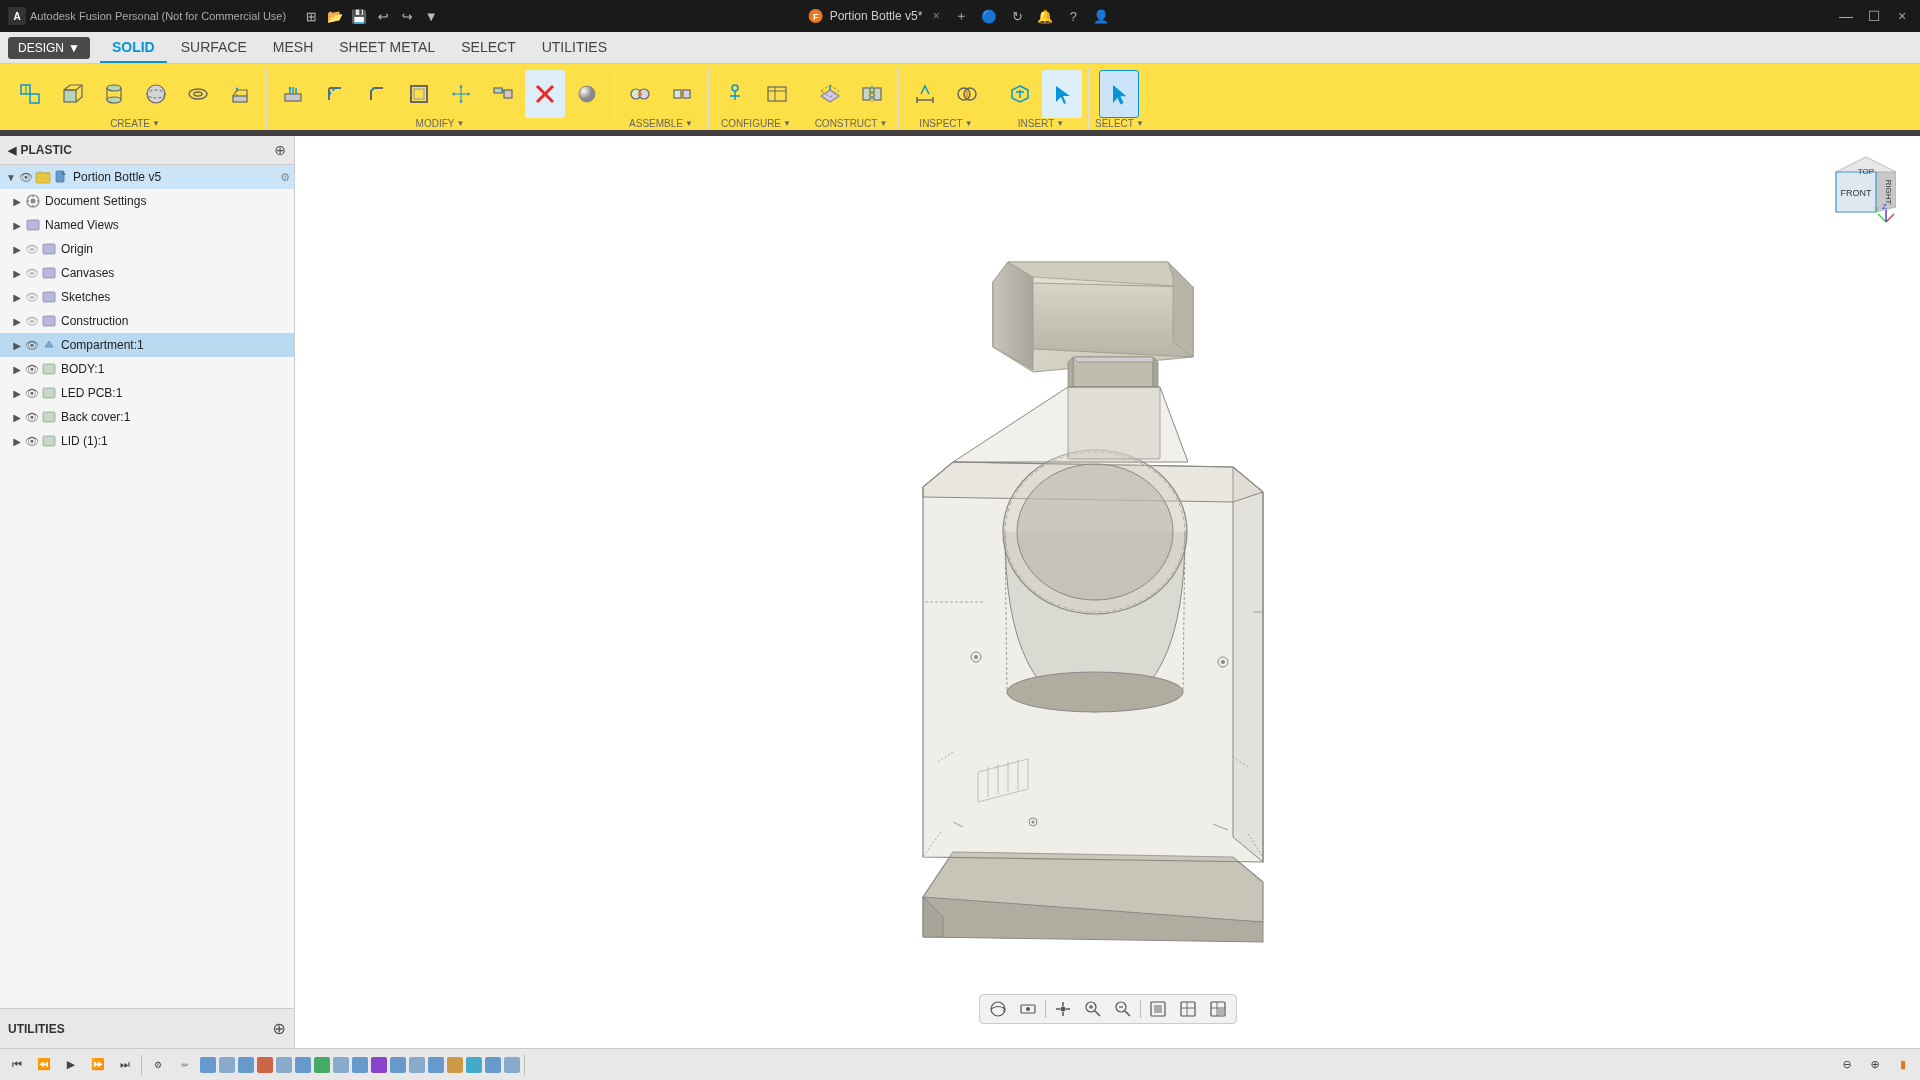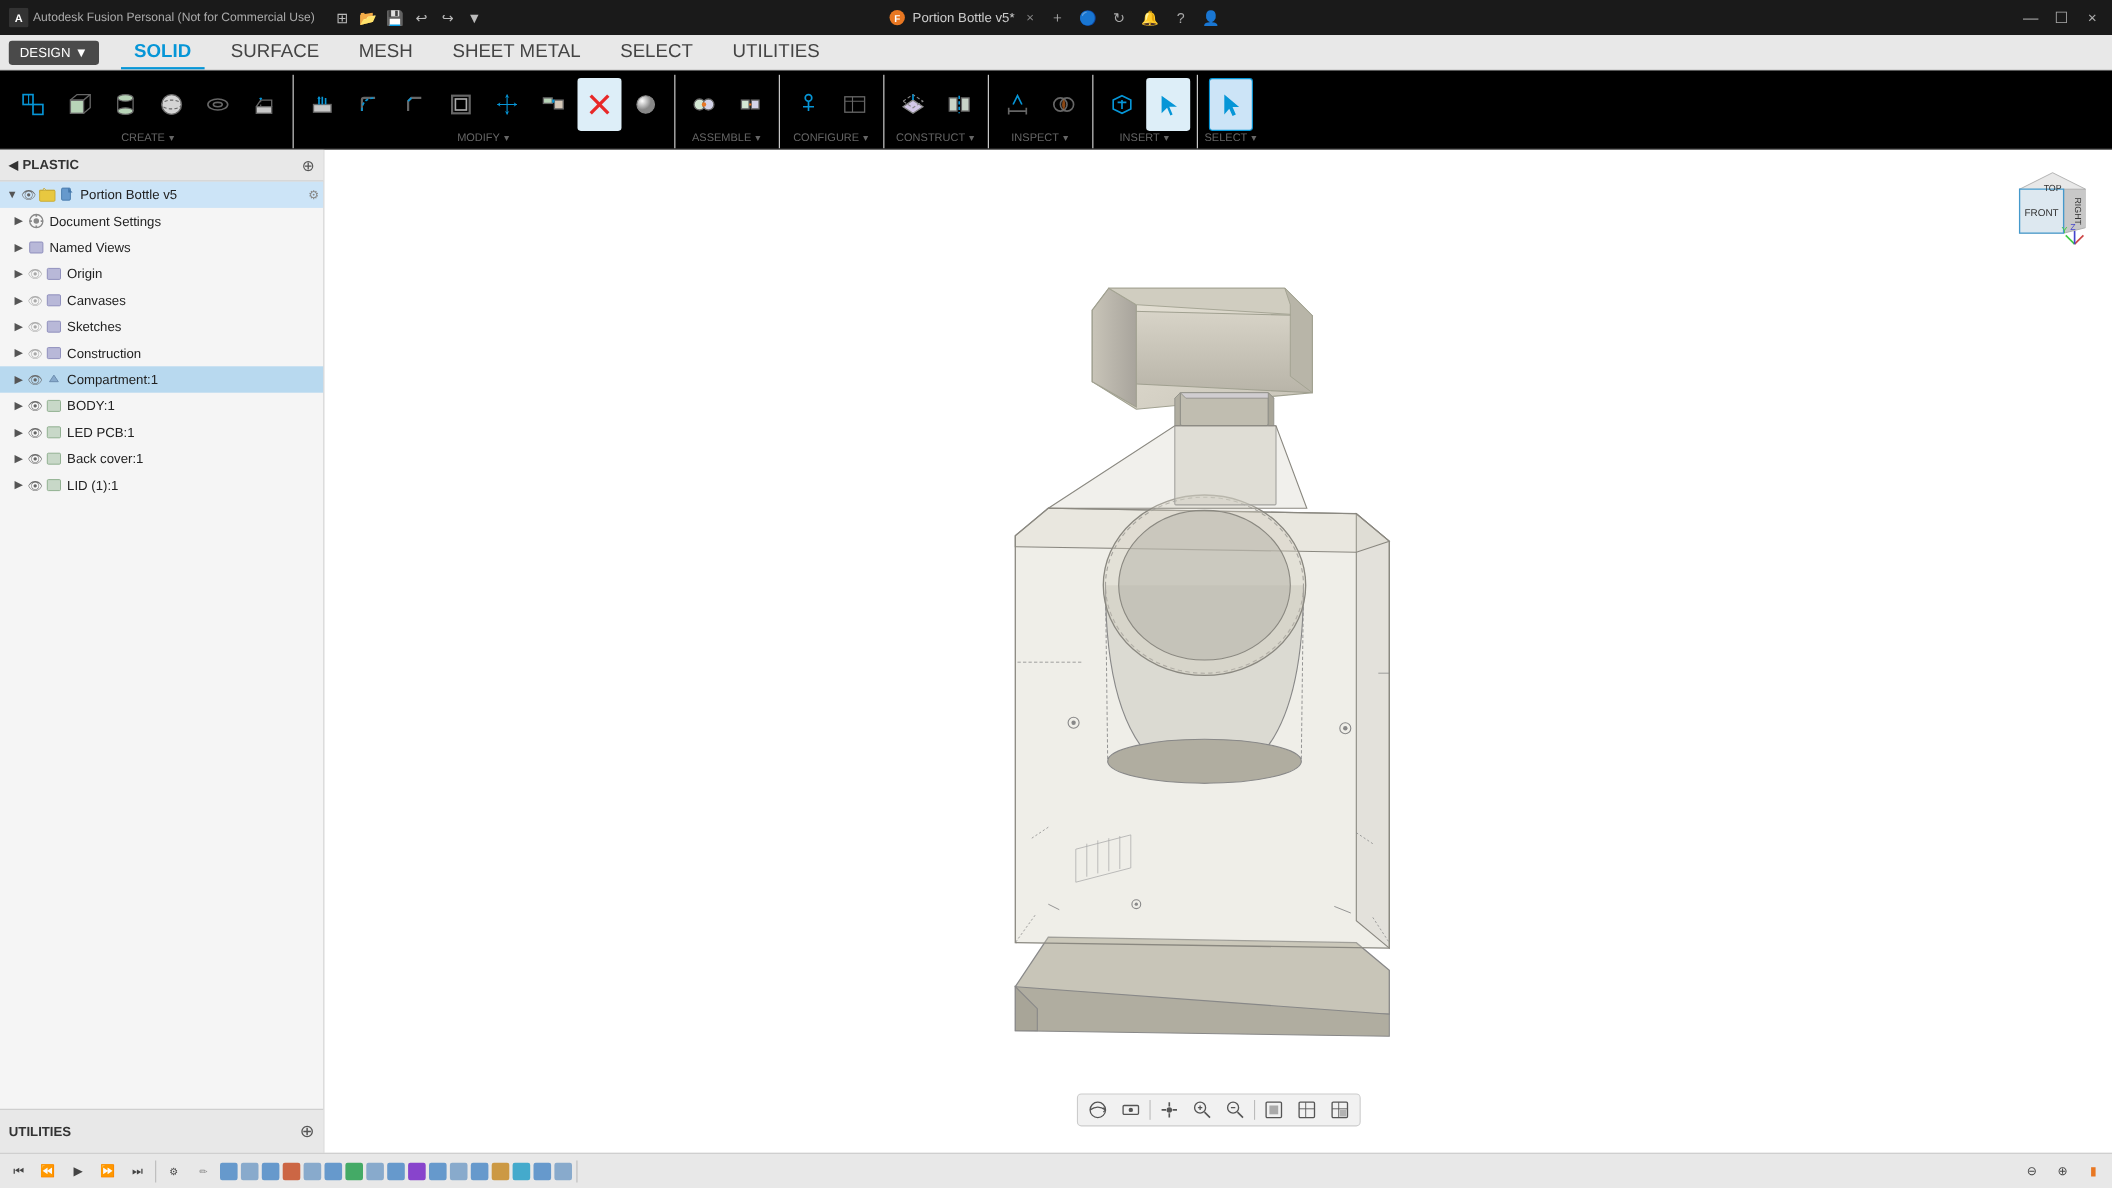--- a/index.html
+++ b/index.html
@@ -29,56 +29,56 @@
     }
 
     
     .tab-row {
       display: flex;
       align-items: center;
       background: #e8e8e8;
       border-bottom: 1px solid #ccc;
       padding: 0 8px;
       height: 32px;
-      gap: 12px;
+      gap: 2px;
     }
     .design-btn {
       background: #4a4a4a;
       color: white;
       padding: 4px 10px;
       border-radius: 3px;
       font-size: 12px;
       cursor: pointer;
       display: flex;
       align-items: center;
       gap: 4px;
       margin-right: 8px;
     }
     .tab {
       padding: 4px 12px;
       cursor: pointer;
-      font-size: 17px;
+      font-size: 14px;
       color: #444;
       border-bottom: 2px solid transparent;
       height: 100%;
       display: flex;
       align-items: center;
     }
     .tab.active {
       border-bottom: 2px solid #0696d7;
       color: #0696d7;
       font-weight: 600;
     }
 
     
     .ribbon {
       display: flex;
       align-items: stretch;
-      background: #000000;
-      border-bottom: 1px solid #404040;
+      background: #fde047;
+      border-bottom: 6px solid #404040;
       padding: 4px 4px 0 4px;
       height: 72px;
       overflow: hidden;
     }
     .ribbon-group {
       display: flex;
       flex-direction: column;
       align-items: center;
       border-right: 1px solid #ddd;
       padding: 2px 6px;

